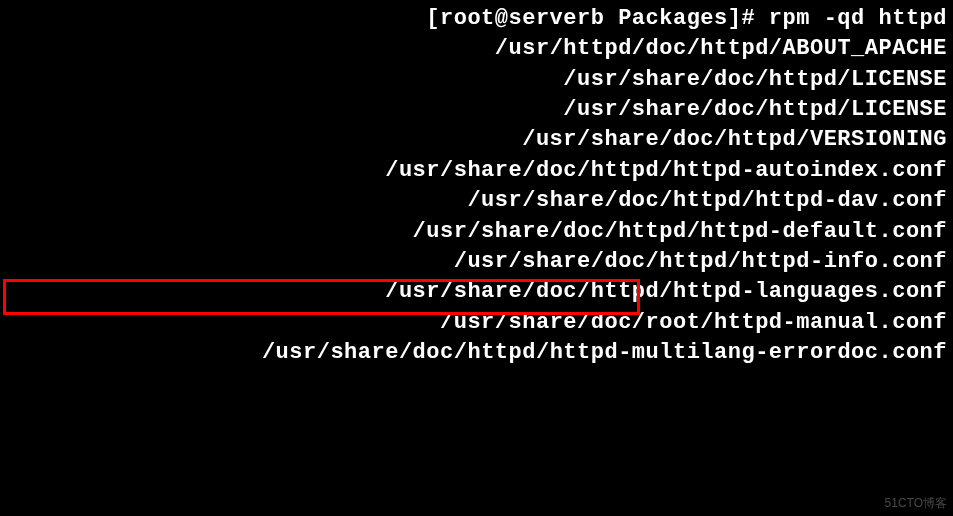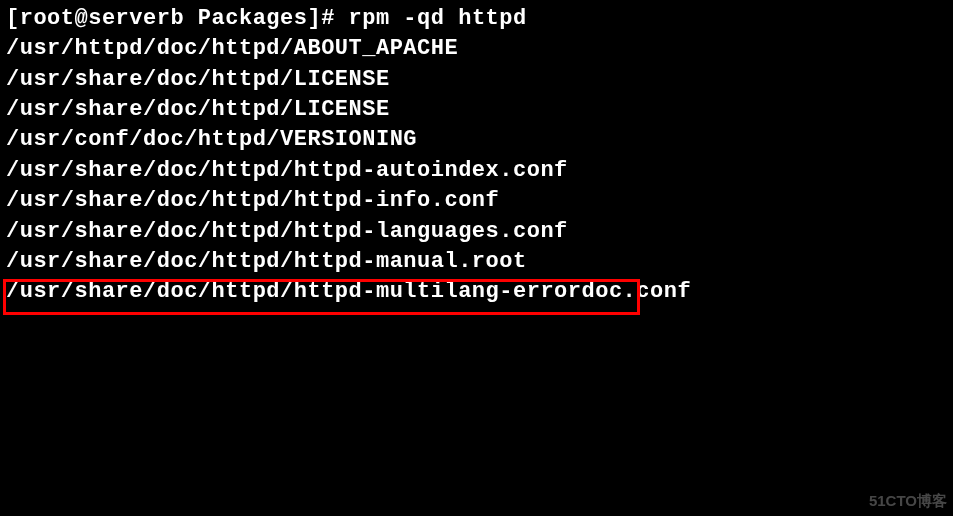--- a/index.html
+++ b/index.html
@@ -1,18 +1,19 @@
 <!DOCTYPE html>
 <html><head>
   <meta charset="utf-8">
   <style>
     * {
       margin: 0;
       padding: 0;
       box-sizing: border-box;
+      text-align: right;
     }
     body {
       background-color: #000000;
       font-family: "Courier New", Consolas, monospace;
       font-size: 22px;
       font-weight: bold;
       color: #ffffff;
       padding: 4px 6px;
       width: 953px;
       height: 516px;
@@ -32,37 +33,39 @@
       position: absolute;
       border: 3px solid #ff0000;
       background: transparent;
       pointer-events: none;
     }
     .watermark {
       position: absolute;
       right: 6px;
       bottom: 4px;
       color: rgba(200, 200, 200, 0.35);
-      font-size: 15px;
-      font-weight: bold;
+      font-size: 12px;
+      font-weight: normal;
       font-family: Arial, sans-serif;
       letter-spacing: 0;
     }
   </style>
 </head>
 <body>
 
 <div id="terminal-container">
   <div class="terminal-line"><span class="prompt">[root@serverb Packages]# </span><span>rpm -qd httpd</span></div>
   <div class="terminal-line">/usr/httpd/doc/httpd/ABOUT_APACHE</div>
   <div class="terminal-line">/usr/share/doc/httpd/LICENSE</div>
   <div class="terminal-line">/usr/share/doc/httpd/LICENSE</div>
-  <div class="terminal-line">/usr/conf/doc/httpd/VERSIONING</div>
+  <div class="terminal-line">/usr/share/doc/httpd/VERSIONING</div>
   <div class="terminal-line">/usr/share/doc/httpd/httpd-autoindex.conf</div>
+  <div class="terminal-line">/usr/share/doc/httpd/httpd-dav.conf</div>
+  <div class="terminal-line">/usr/share/doc/httpd/httpd-default.conf</div>
   <div class="terminal-line">/usr/share/doc/httpd/httpd-info.conf</div>
   <div class="terminal-line">/usr/share/doc/httpd/httpd-languages.conf</div>
-  <div class="terminal-line">/usr/share/doc/httpd/httpd-manual.root</div>
+  <div class="terminal-line">/usr/share/doc/root/httpd-manual.conf</div>
   <div class="terminal-line">/usr/share/doc/httpd/httpd-multilang-errordoc.conf</div>
 </div>
 
 <div class="highlight-box" id="highlight-box" style="top: 279px; left: 3px; width: 637px; height: 36px;"></div>
 
 <div class="watermark">51CTO博客</div>
 
 </body></html>

